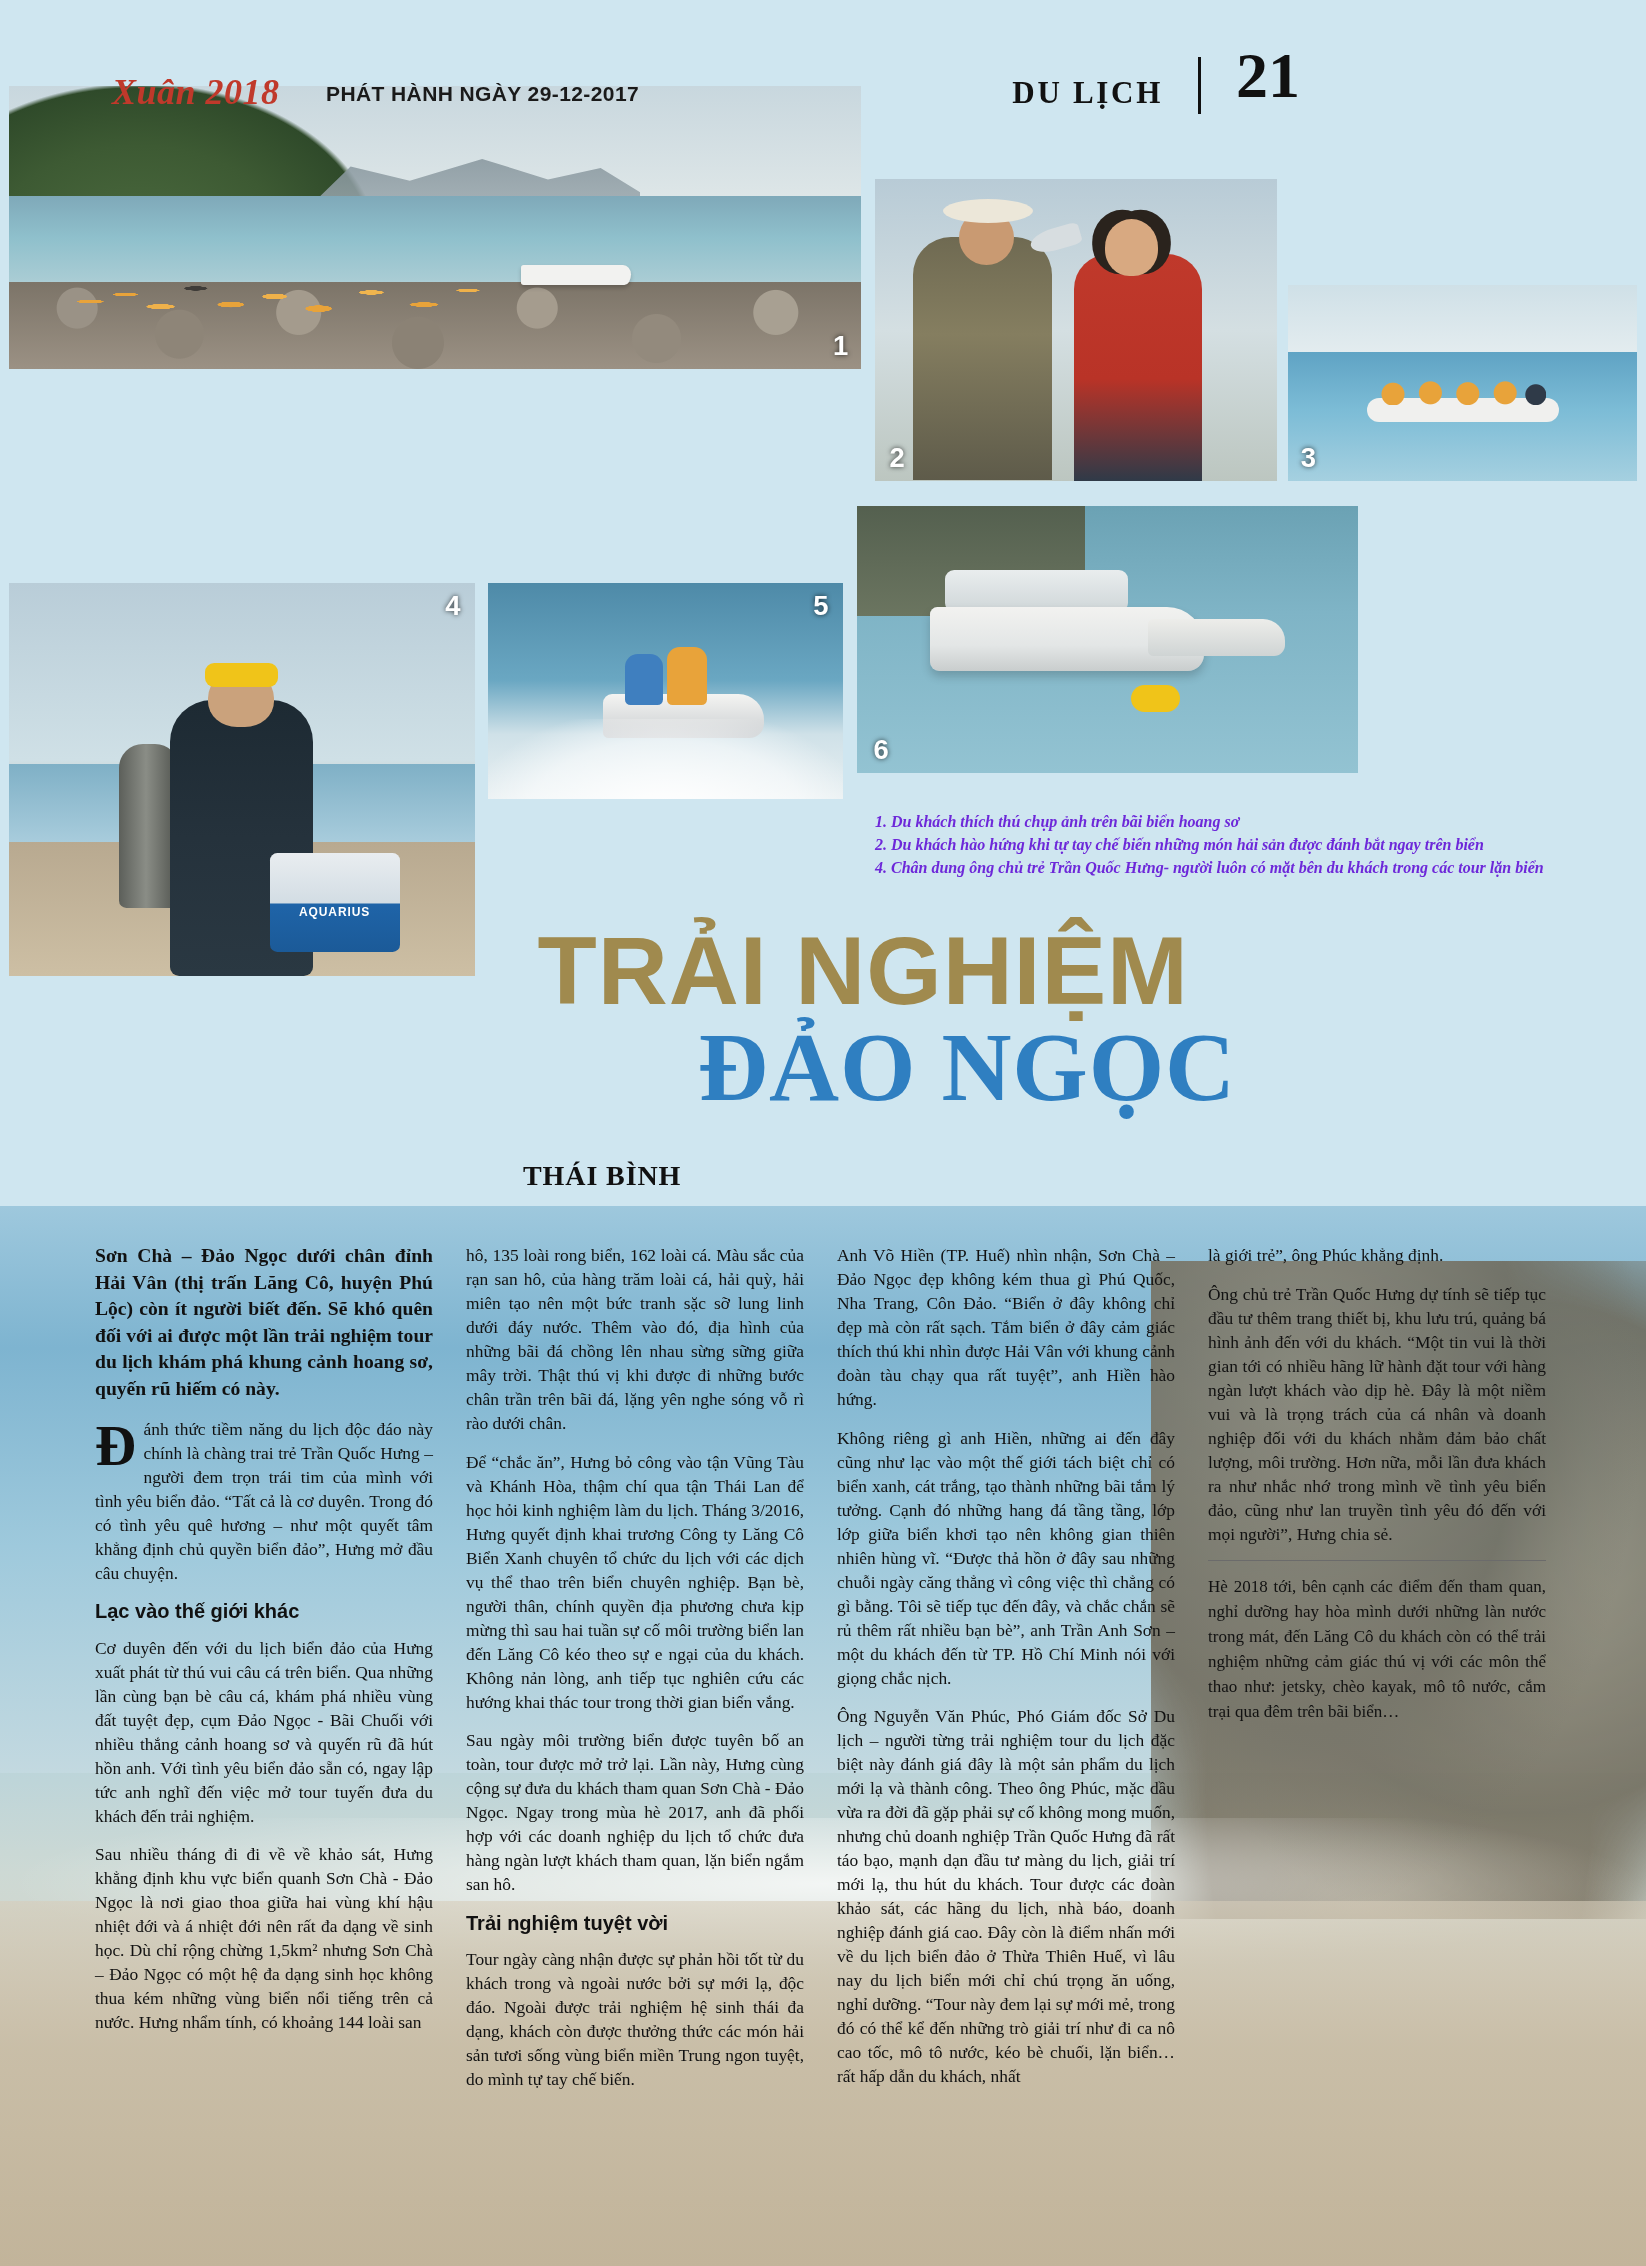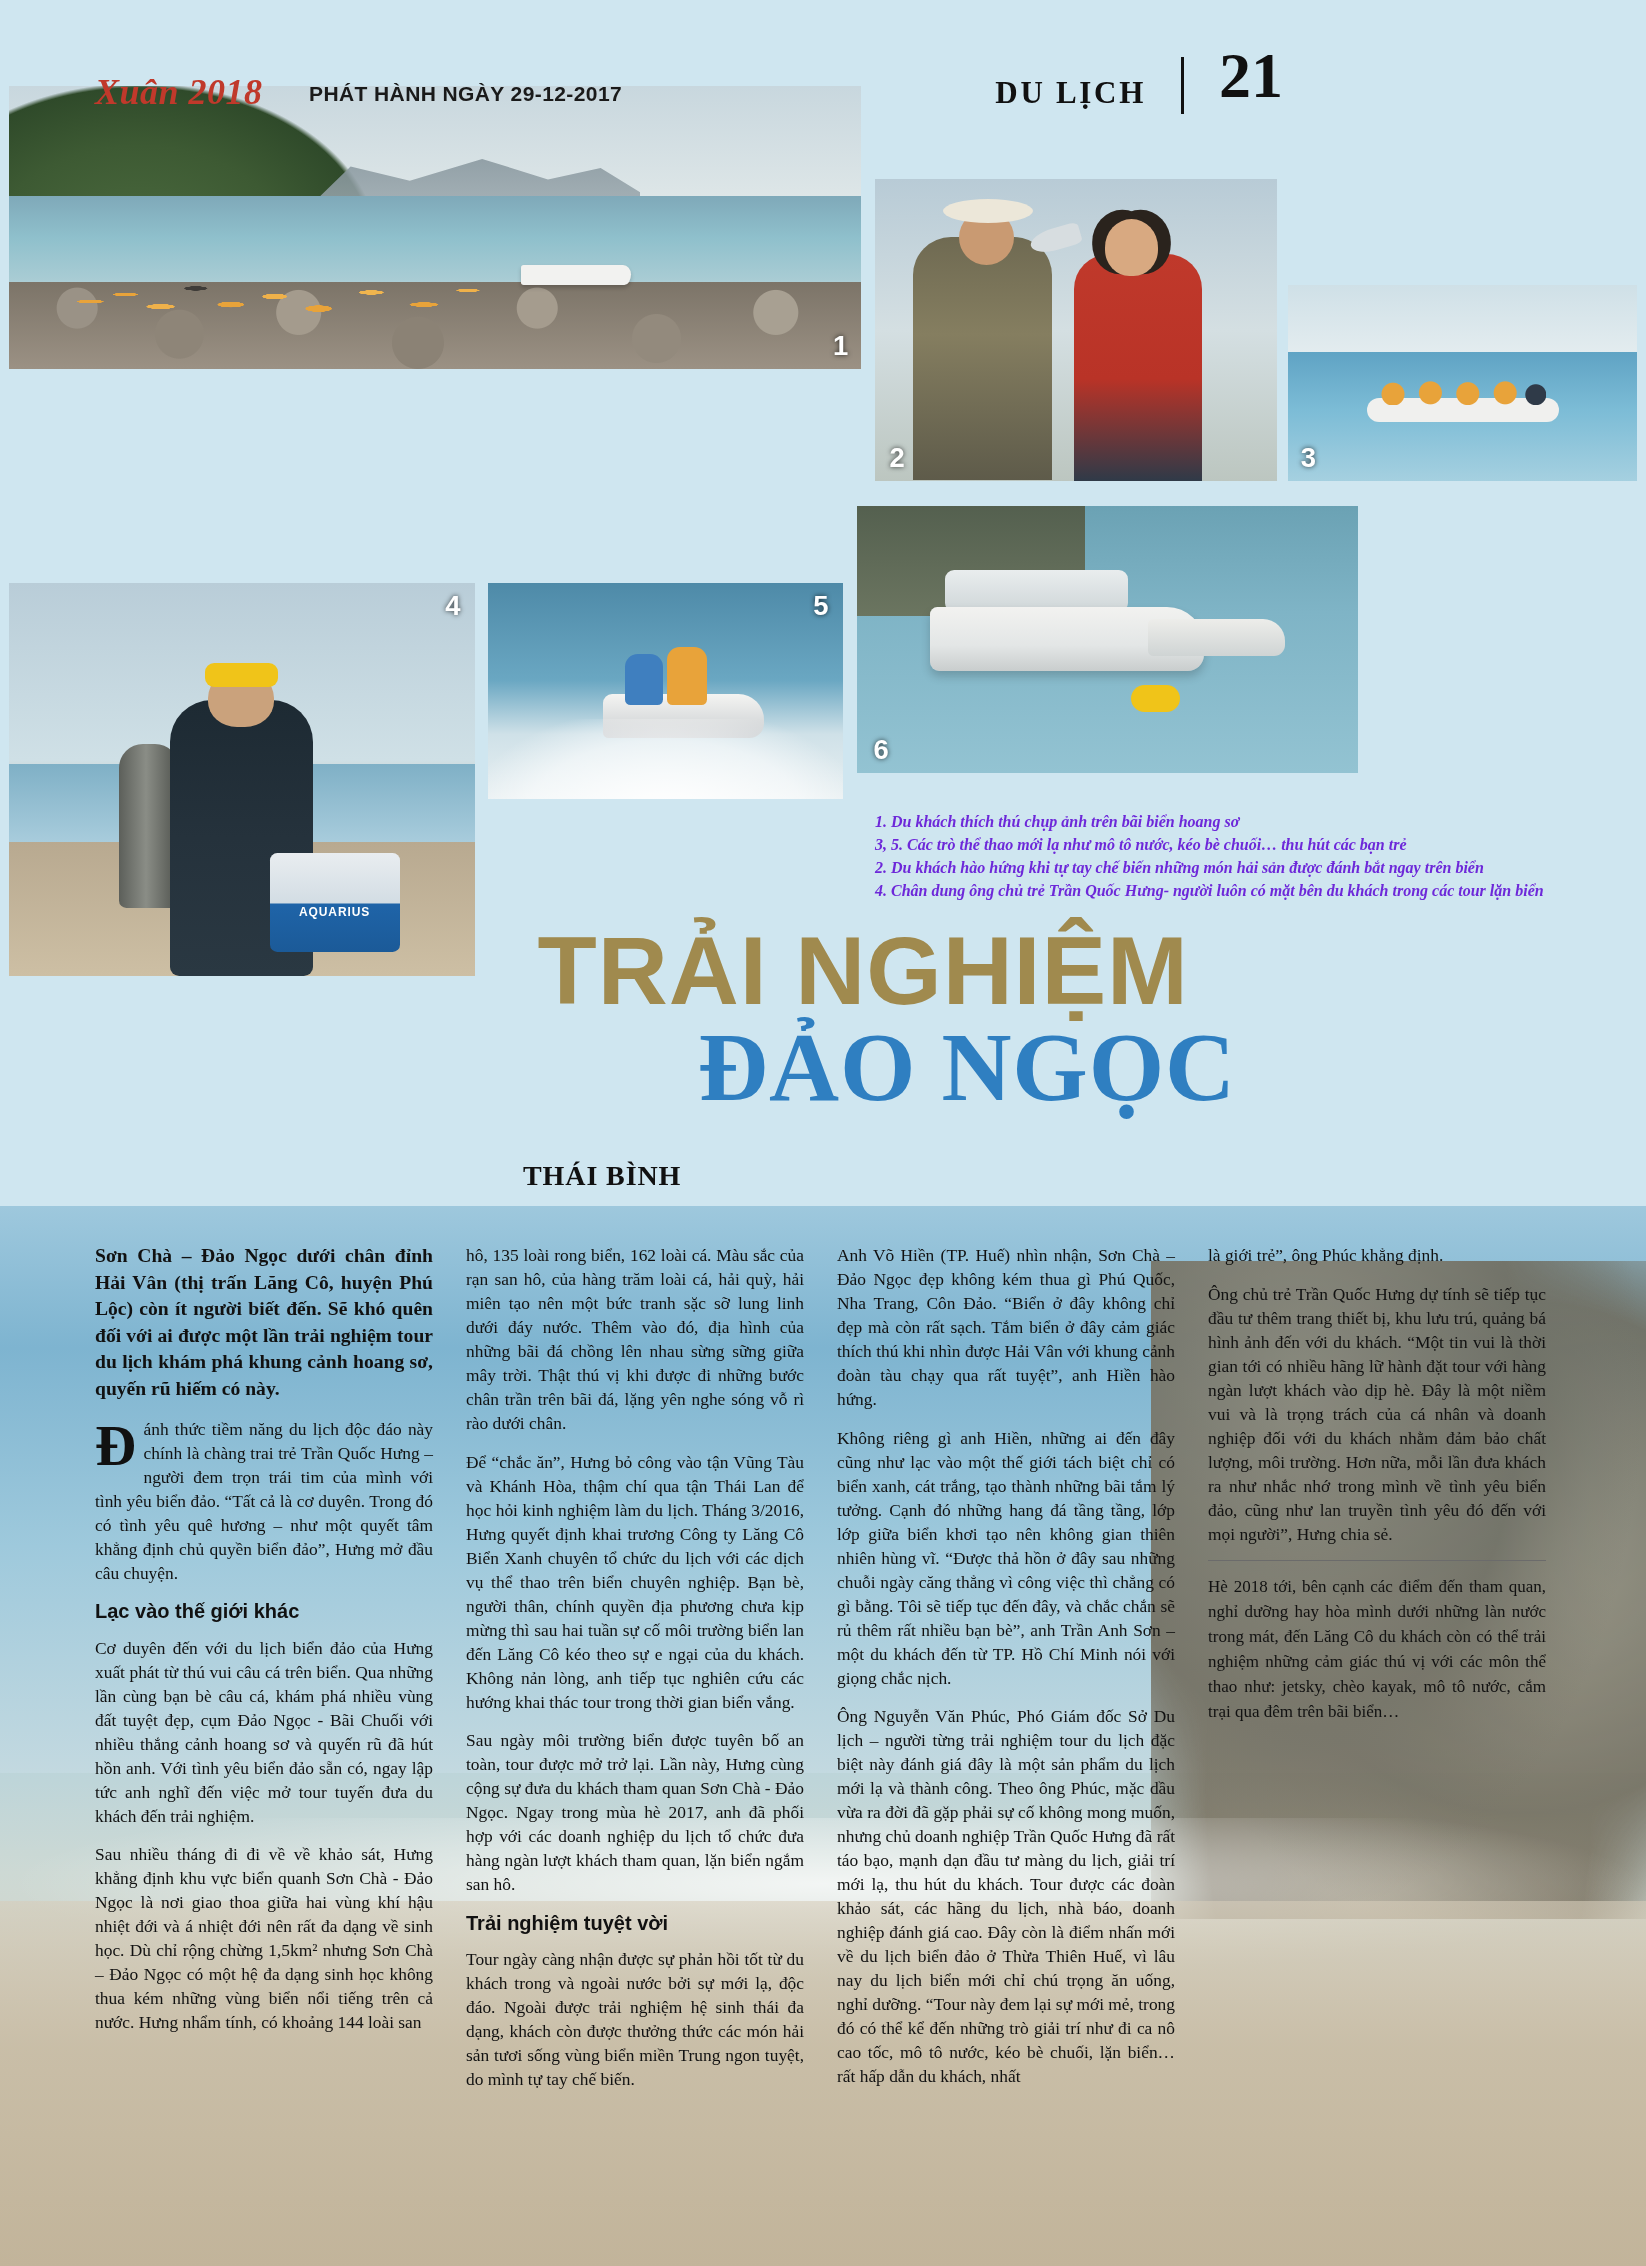--- a/index.html
+++ b/index.html
@@ -67,21 +67,21 @@
     top: 1818px;
     width: 1647px;
     height: 164px;
     background: radial-gradient(ellipse at 50% 40%, rgba(255,255,255,.75), rgba(255,255,255,0) 70%);
     z-index: 0;
   }
 
   
   .header {
     position: absolute;
-    left: 0; top: 0;
+    left: 17px; top: 0;
     width: 1345px;
     height: 137px;
     z-index: 5;
   }
   .masthead-xuan {
     position: absolute;
     left: 95px;
     top: 71px;
     font-family: "Liberation Serif", serif;
     font-style: italic;
@@ -526,21 +526,20 @@
   <div class="cliff"></div>
   <div class="canopy"></div>
   <div class="boat1"></div>
   <div class="boat2"></div>
   <div class="swimmer"></div>
   <div class="num">6</div>
 </div>
 
 <div class="captions">
   <div>1. Du khách thích thú chụp ảnh trên bãi biển hoang sơ</div>
-  <div>3, 5. Các trò thể thao mới lạ như mô tô nước, kéo bè chuối… thu hút các bạn trẻ</div>
   <div>2. Du khách hào hứng khi tự tay chế biến những món hải sản được đánh bắt ngay trên biển</div>
   <div>4. Chân dung ông chủ trẻ Trần Quốc Hưng- người luôn có mặt bên du khách trong các tour lặn biển</div>
 </div>
 
 <div class="headline">
   <div class="headline-l1">TRẢI NGHIỆM</div>
   <div class="headline-l2">ĐẢO NGỌC</div>
 </div>
 <div class="byline">THÁI BÌNH</div>
 

